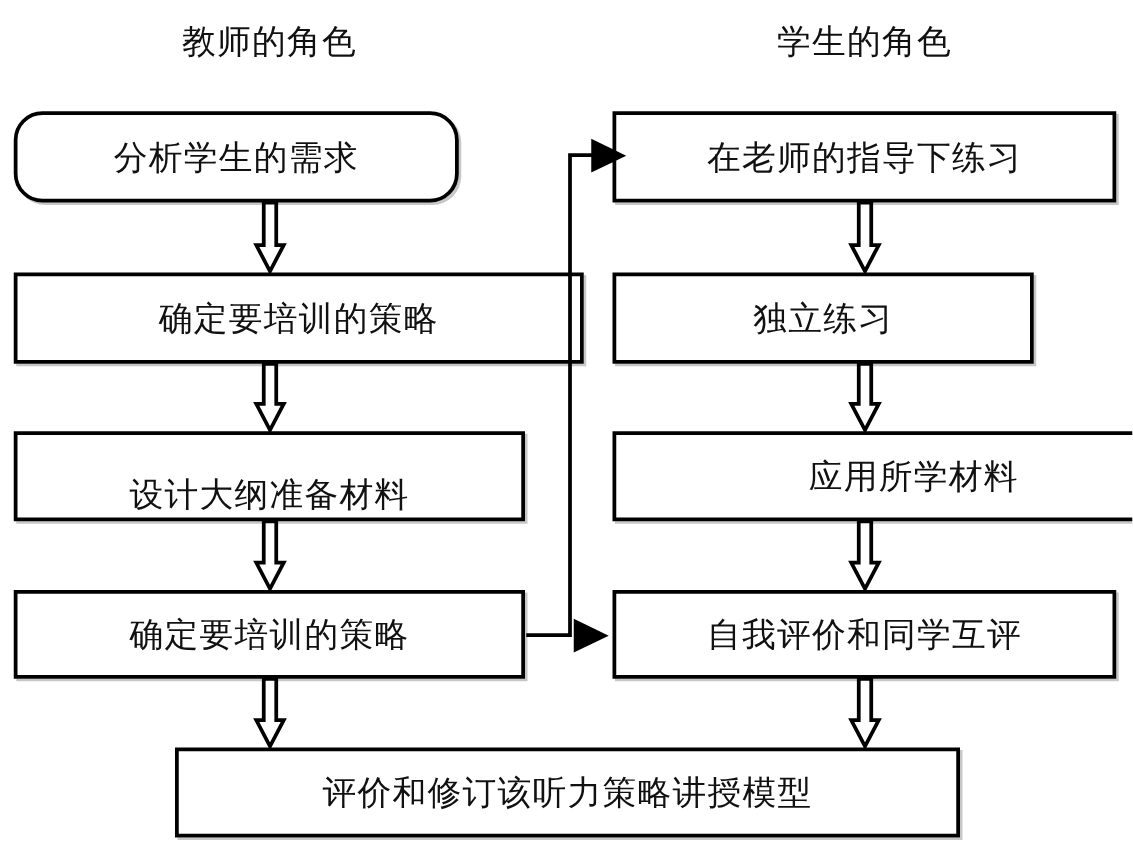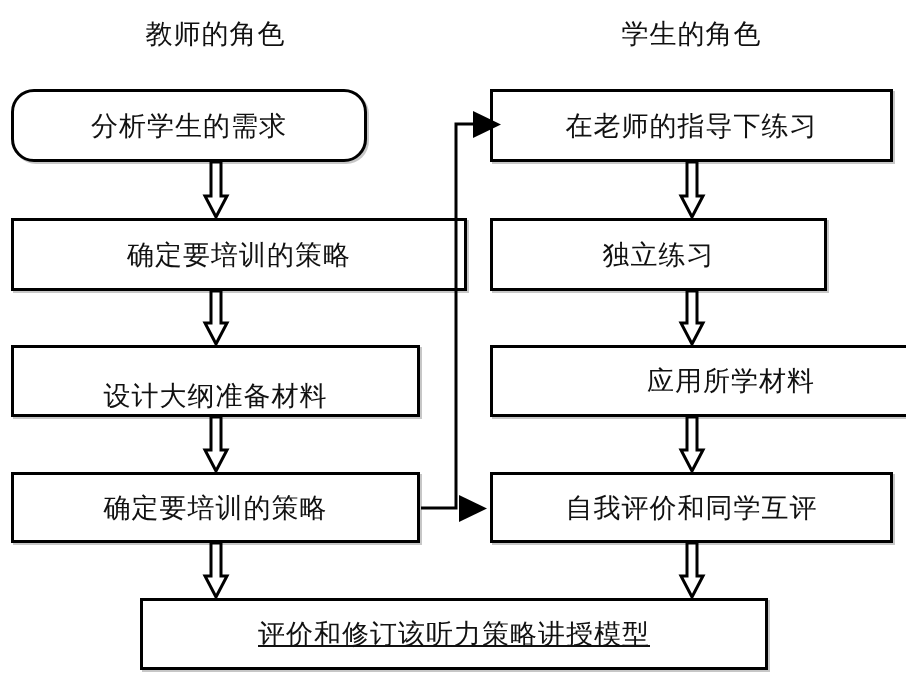--- a/index.html
+++ b/index.html
@@ -94,21 +94,21 @@
   </div>
 
   <div class="node shadowed" style="left:490px; top:345px; width:482px; height:72px;">
     <span>应用所学材料</span>
   </div>
 
   <div class="node shadowed" style="left:490px; top:472px; width:403px; height:71px;text-align:right;">
     <span>自我评价和同学互评</span>
   </div>
 
-  <div class="node shadowed" style="left:140px; top:598px; width:628px; height:72px;text-decoration:underline;">
+  <div class="node shadowed" style="left:140px; top:598px; width:628px; height:72px;">
     <span>评价和修订该听力策略讲授模型</span>
   </div>
 
   <svg class="vsvg block-arrow" style="left:204px; top:162px;" width="24" height="56" viewBox="0 0 24 56">
     <path d="M7,0 L17,0 L17,34 L23,34 L12,55 L1,34 L7,34 Z"></path>
   </svg>
 
   <svg class="vsvg block-arrow" style="left:204px; top:291px;" width="24" height="54" viewBox="0 0 24 54">
     <path d="M7,0 L17,0 L17,32 L23,32 L12,53 L1,32 L7,32 Z"></path>
   </svg>

